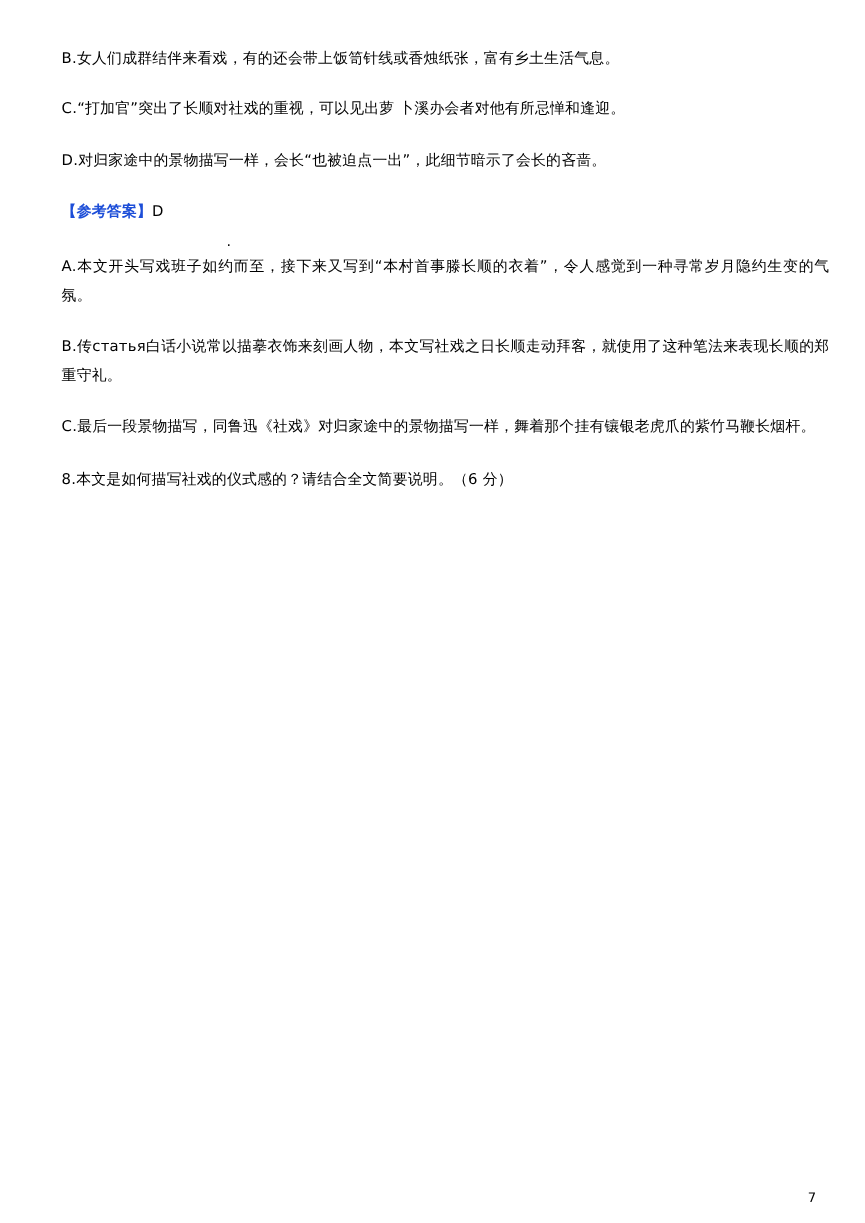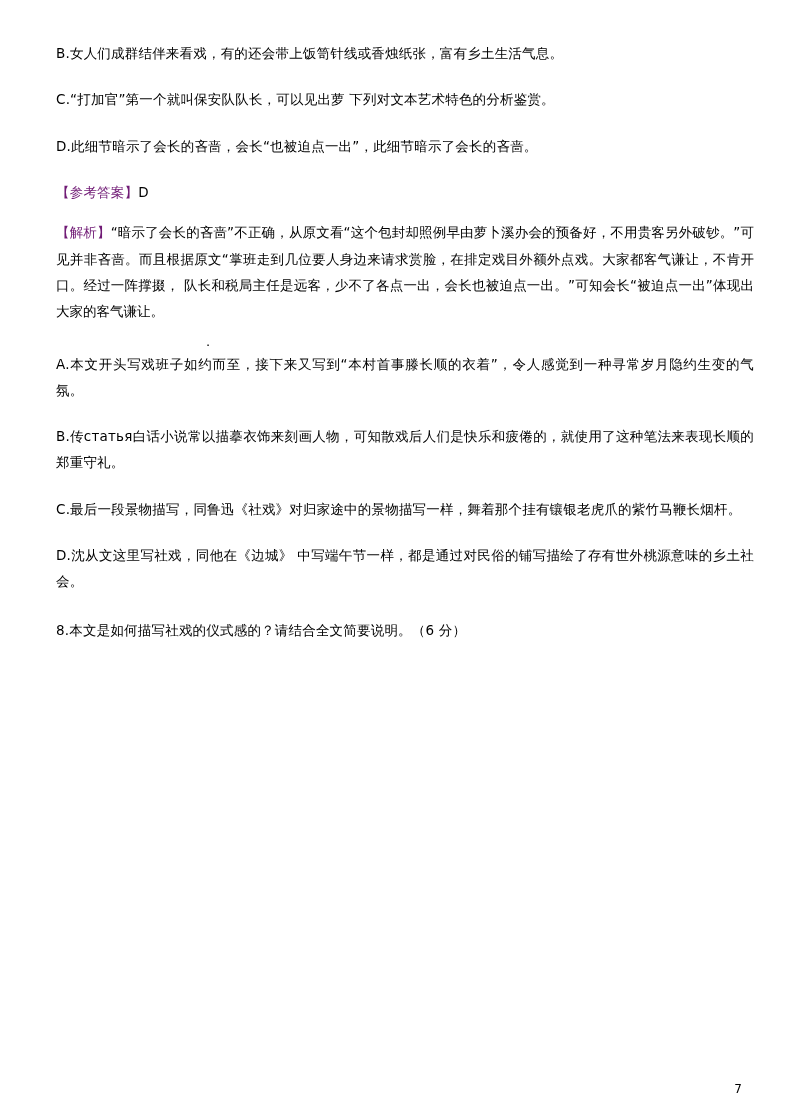--- a/index.html
+++ b/index.html
@@ -33,22 +33,22 @@
   }
   .question {
     margin-bottom: 20px;
     margin-top: 22px;
   }
   .answer-line {
     margin-bottom: 14px;
     margin-top: 14px;
   }
   .tag {
-    color: #701a75;
-    font-weight: normal;
+    color: #1d4ed8;
+    font-weight: bold;
   }
   .explain-body {
     color: #000000;
   }
   .explain-para {
     font-size: 13.5px;
     line-height: 1.95;
     text-align: justify;
     margin: 0 0 16px 0;
   }
@@ -68,42 +68,38 @@
     color: #000;
   }
 </style>
 </head>
 <body>
 
 <div class="page">
 
   <div class="block choice">B.女人们成群结伴来看戏，有的还会带上饭笥针线或香烛纸张，富有乡土生活气息。</div>
 
-  <div class="block choice">C.“打加官”第一个就叫保安队队长，可以见出萝 下列对文本艺术特色的分析鉴赏。</div>
+  <div class="block choice">C.“打加官”突出了长顺对社戏的重视，可以见出萝 卜溪办会者对他有所忌惮和逢迎。</div>
 
-  <div class="block choice">D.此细节暗示了会长的吝啬，会长“也被迫点一出”，此细节暗示了会长的吝啬。</div>
+  <div class="block choice">D.对归家途中的景物描写一样，会长“也被迫点一出”，此细节暗示了会长的吝啬。</div>
 
   <div class="block answer-line">
     <span class="tag">【参考答案】</span><span>D</span>
   </div>
 
-  <div class="explain-para">
-    <span class="tag">【解析】</span><span class="explain-body">“暗示了会长的吝啬”不正确，从原文看“这个包封却照例早由萝卜溪办会的预备好，不用贵客另外破钞。”可见并非吝啬。而且根据原文“掌班走到几位要人身边来请求赏脸，在排定戏目外额外点戏。大家都客气谦让，不肯开口。经过一阵撑掇，    队长和税局主任是远客，少不了各点一出，会长也被迫点一出。”可知会长“被迫点一出”体现出大家的客气谦让。</span>
-  </div>
 
   <div class="stray-dot">·</div>
 
 
   <div class="block choice">A.本文开头写戏班子如约而至，接下来又写到“本村首事滕长顺的衣着”，令人感觉到一种寻常岁月隐约生变的气氛。</div>
 
-  <div class="block choice">B.传статья白话小说常以描摹衣饰来刻画人物，可知散戏后人们是快乐和疲倦的，就使用了这种笔法来表现长顺的郑重守礼。</div>
+  <div class="block choice">B.传статья白话小说常以描摹衣饰来刻画人物，本文写社戏之日长顺走动拜客，就使用了这种笔法来表现长顺的郑重守礼。</div>
 
   <div class="block choice">C.最后一段景物描写，同鲁迅《社戏》对归家途中的景物描写一样，舞着那个挂有镶银老虎爪的紫竹马鞭长烟杆。</div>
 
-  <div class="block choice">D.沈从文这里写社戏，同他在《边城》 中写端午节一样，都是通过对民俗的铺写描绘了存有世外桃源意味的乡土社会。</div>
 
 
 
   <div class="block question">
     <span>8.</span><span>本文是如何描写社戏的仪式感的？请结合全文简要说明。（6 分）</span>
   </div>
 
 
   <div class="page-number">7</div>
 </div>

